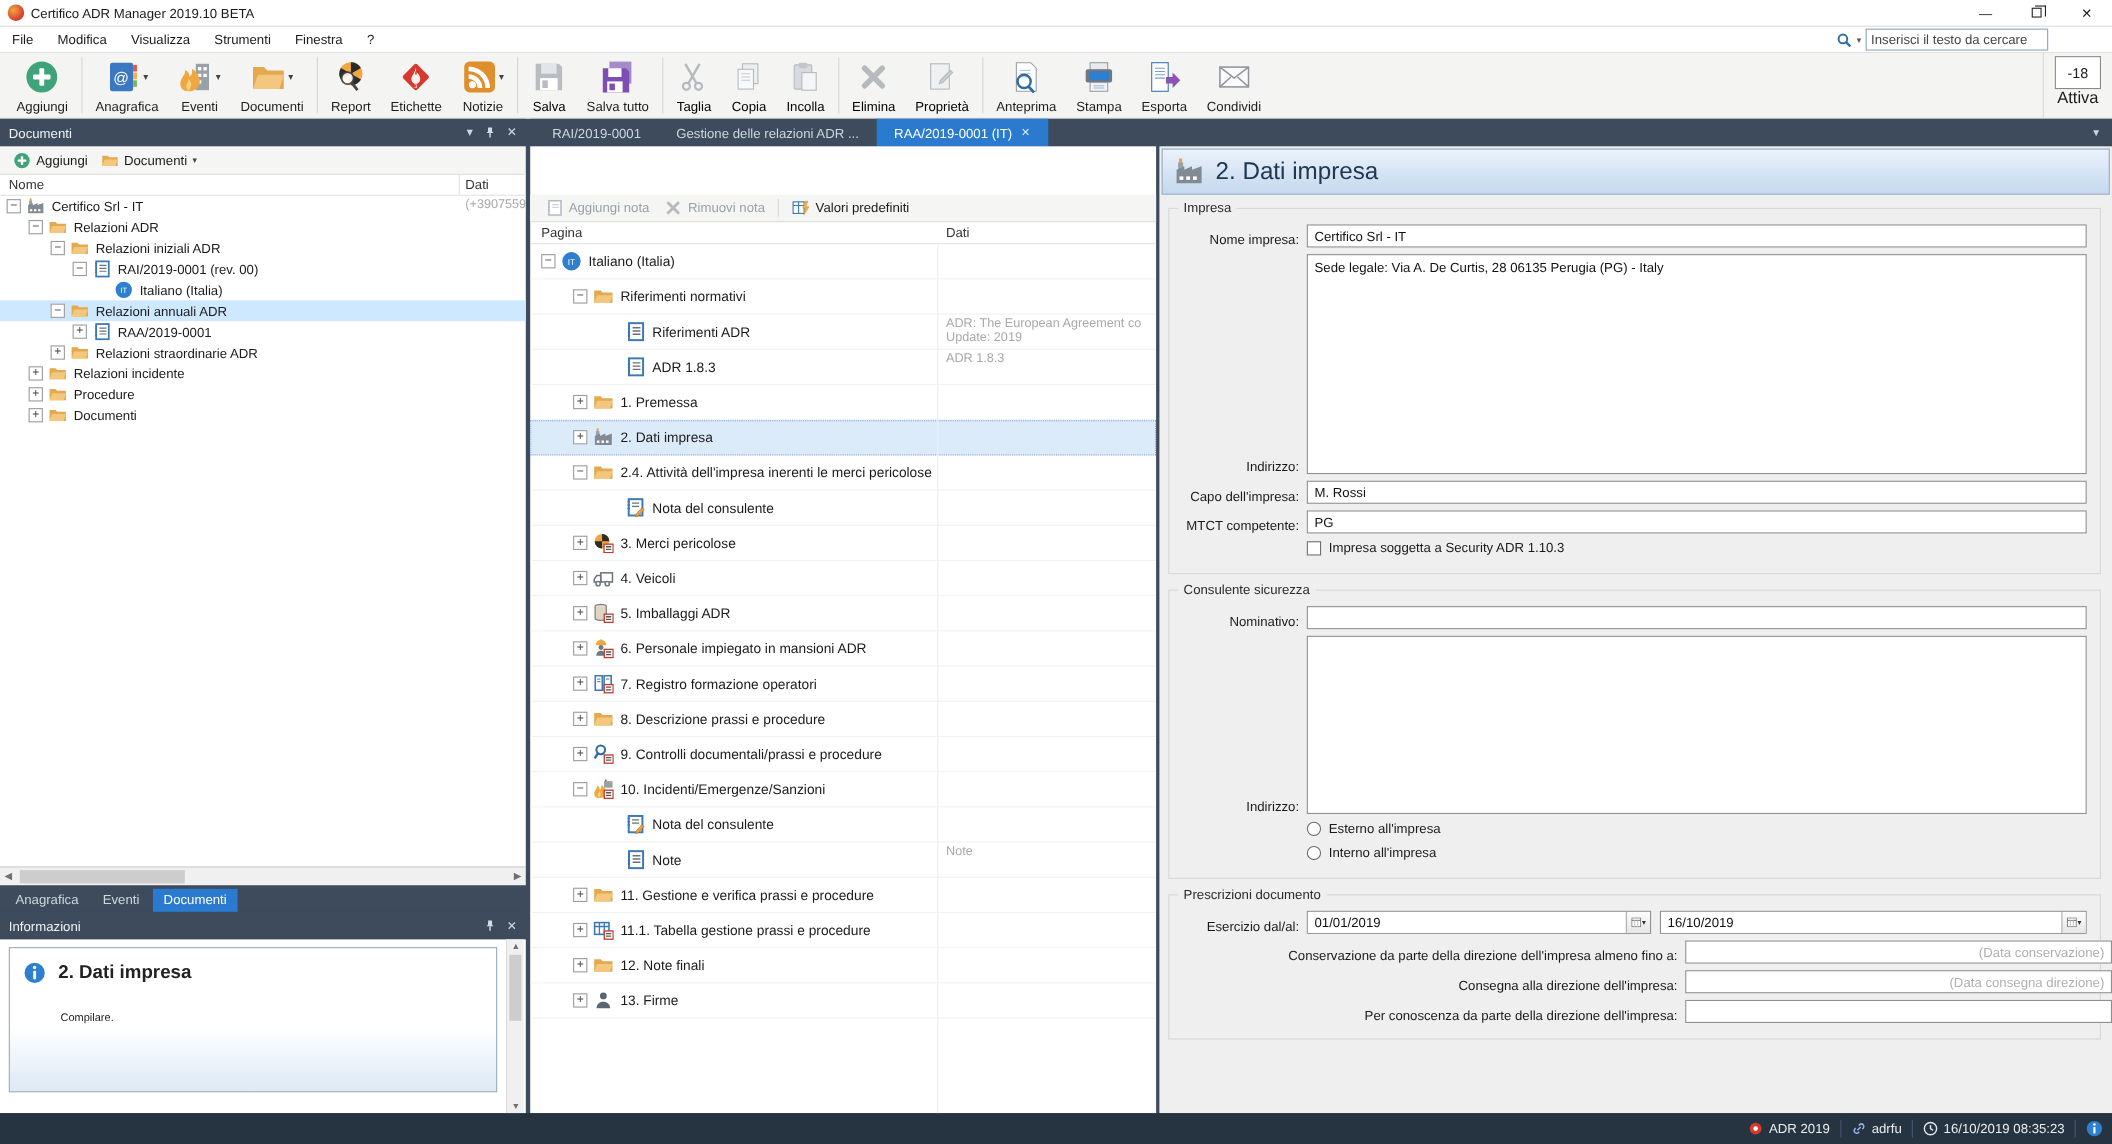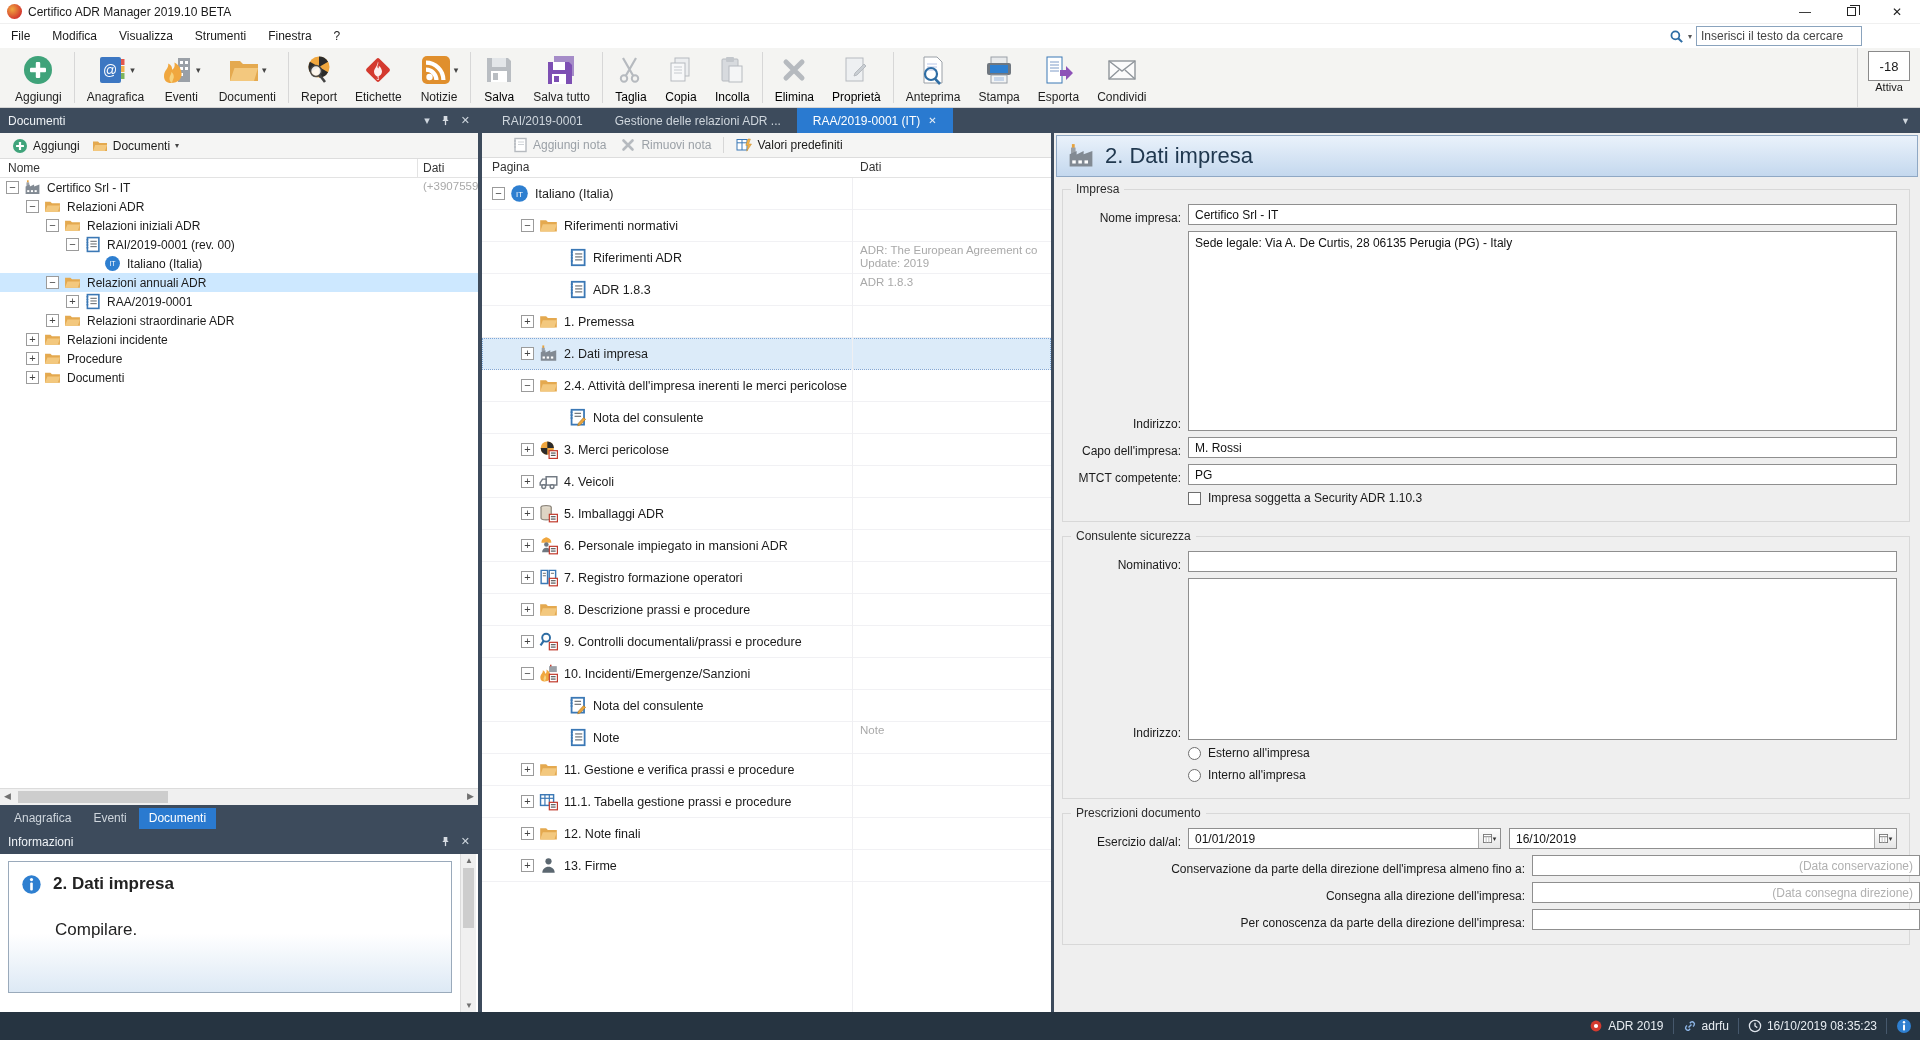--- a/index.html
+++ b/index.html
@@ -32,21 +32,21 @@
   #toolbar-items { display:flex; align-items:stretch; padding-left:6px; }
   .tb-item { display:flex; flex-direction:column; align-items:center; justify-content:flex-start; padding:4px 9px 2px 9px; }
   .tb-iconrow { display:flex; align-items:center; height:36px; }
   .tb-iconrow .icon { width:32px; height:32px; }
   .tb-arrow { font-size:9px; color:#444; margin-left:2px; }
   .tb-label { font-size:12px; color:#1e1e1e; margin-top:2px; white-space:nowrap; }
   .tb-item.disabled .tb-label { color:#000000; }
   .tb-sep { width:1px; background:#d7d7d7; margin:4px 3px; }
   #trial-box { margin-left:auto; display:flex; flex-direction:column; align-items:center; padding:3px 10px 0 10px; border-left:1px solid #d7d7d7; }
   #trial-days { width:42px; height:30px; border:1px solid #8a8a8a; background:#fff; font-size:13px; color:#1a1a1a; display:flex; align-items:center; justify-content:center; }
-  #trial-label { font-size:11px; color:#1a1a1a; margin-top:0; }
+  #trial-label { font-size:15px; color:#1a1a1a; margin-top:0; }
 
   
   .dock-header { background:#3d4b5c; color:#eef2f6; font-size:12px; display:flex; align-items:center; padding:0 8px; }
   .dock-header .hdr-icons { margin-left:auto; display:flex; gap:10px; align-items:center; color:#cfd7df; font-size:11px; }
 
   
   #left-header { top:108px; left:0; width:478px; height:25px; }
   #left-toolbar { top:133px; left:0; width:478px; height:26px; background:#f5f5f4; border-bottom:1px solid #ddd; display:flex; align-items:center; gap:4px; padding-left:8px; }
   .small-tool { display:flex; align-items:center; gap:5px; font-size:12px; color:#1a1a1a; padding:2px 4px; }
   .small-tool .icon { width:16px; height:16px; }
@@ -60,35 +60,35 @@
   #left-hscroll .arr { position:absolute; top:2px; font-size:9px; color:#707070; }
   #left-hscroll .thumb { position:absolute; left:18px; top:2px; width:150px; height:12px; background:#cdcdcd; }
   #bottom-tabs { top:805px; left:0; width:478px; height:24px; background:#3d4b5c; display:flex; align-items:flex-end; padding-left:4px; gap:2px; }
   .btab { font-size:12px; color:#cfd6dd; padding:3px 10px 4px 10px; }
   .btab.active { background:#2a7ad0; color:#fff; }
   #info-header { top:829px; left:0; width:478px; height:25px; }
   #info-content { top:854px; left:0; width:478px; height:158px; background:#fff; }
   #info-box { position:absolute; left:8px; top:7px; width:444px; height:132px; border:1px solid #9aaabb; background:linear-gradient(180deg,#ffffff 55%, #dde9f5); }
   #info-box .icon { position:absolute; left:12px; top:12px; width:21px; height:21px; }
   #info-heading { position:absolute; left:44px; top:12px; font-size:17px; font-weight:bold; color:#222; }
-  #info-body { position:absolute; left:46px; top:58px; font-size:17px; color:#222; }
+  #info-body { position:absolute; left:46px; top:58px; font-size:10px; color:#222; }
   #info-vscroll { position:absolute; right:2px; top:0; width:16px; height:158px; background:#f0f0f0; border-left:1px solid #dcdcdc; }
   #info-vscroll .arr { position:absolute; left:4px; font-size:8px; color:#707070; }
   #info-vscroll .thumb { position:absolute; left:2px; top:14px; width:11px; height:60px; background:#cdcdcd; }
 
   
   #tabbar { top:108px; left:482px; width:1438px; height:25px; background:#3d4b5c; display:flex; align-items:stretch; padding-left:4px; }
   .doc-tab { display:flex; align-items:center; gap:8px; padding:0 16px; font-size:12px; color:#cfd6dd; }
   .doc-tab.active { background:#2a7ad0; color:#fff; }
   .tab-close { font-size:10px; color:#e8eef5; }
   #tab-overflow { margin-left:auto; align-self:center; margin-right:10px; color:#cfd6dd; font-size:9px; }
 
   
   #mid-panel { top:133px; left:482px; width:569px; height:879px; background:#fff; }
-  #mid-toolbar { height:25px; background:#f5f5f4; border-bottom:1px solid #ddd; display:flex; align-items:center; gap:2px; padding-left:24px; }
+  #mid-toolbar { height:25px; background:#f5f5f4; border-bottom:1px solid #ddd; display:flex; align-items:center; gap:2px; padding-left:8px;margin-top:44px; }
   .mtb-item { display:flex; align-items:center; gap:5px; font-size:12px; color:#1a1a1a; padding:2px 6px; }
   .mtb-item .icon { width:16px; height:16px; }
   .mtb-item.disabled { color:#9ba1a7; }
   .mtb-sep { width:1px; height:16px; background:#d7d7d7; margin:0 4px; }
   #mid-colheader { height:20px; position:relative; border-bottom:1px solid #e3e3e3; font-size:12px; color:#333; }
   #mid-colheader .col-pagina { position:absolute; left:10px; top:2px; }
   #mid-colheader .col-dati { position:absolute; left:378px; top:2px; }
   #mid-tree { position:relative; height:834px; overflow:hidden; }
   #mid-tree:after { content:""; position:absolute; left:370px; top:0; bottom:0; width:1px; background:#efeff2; }
 

